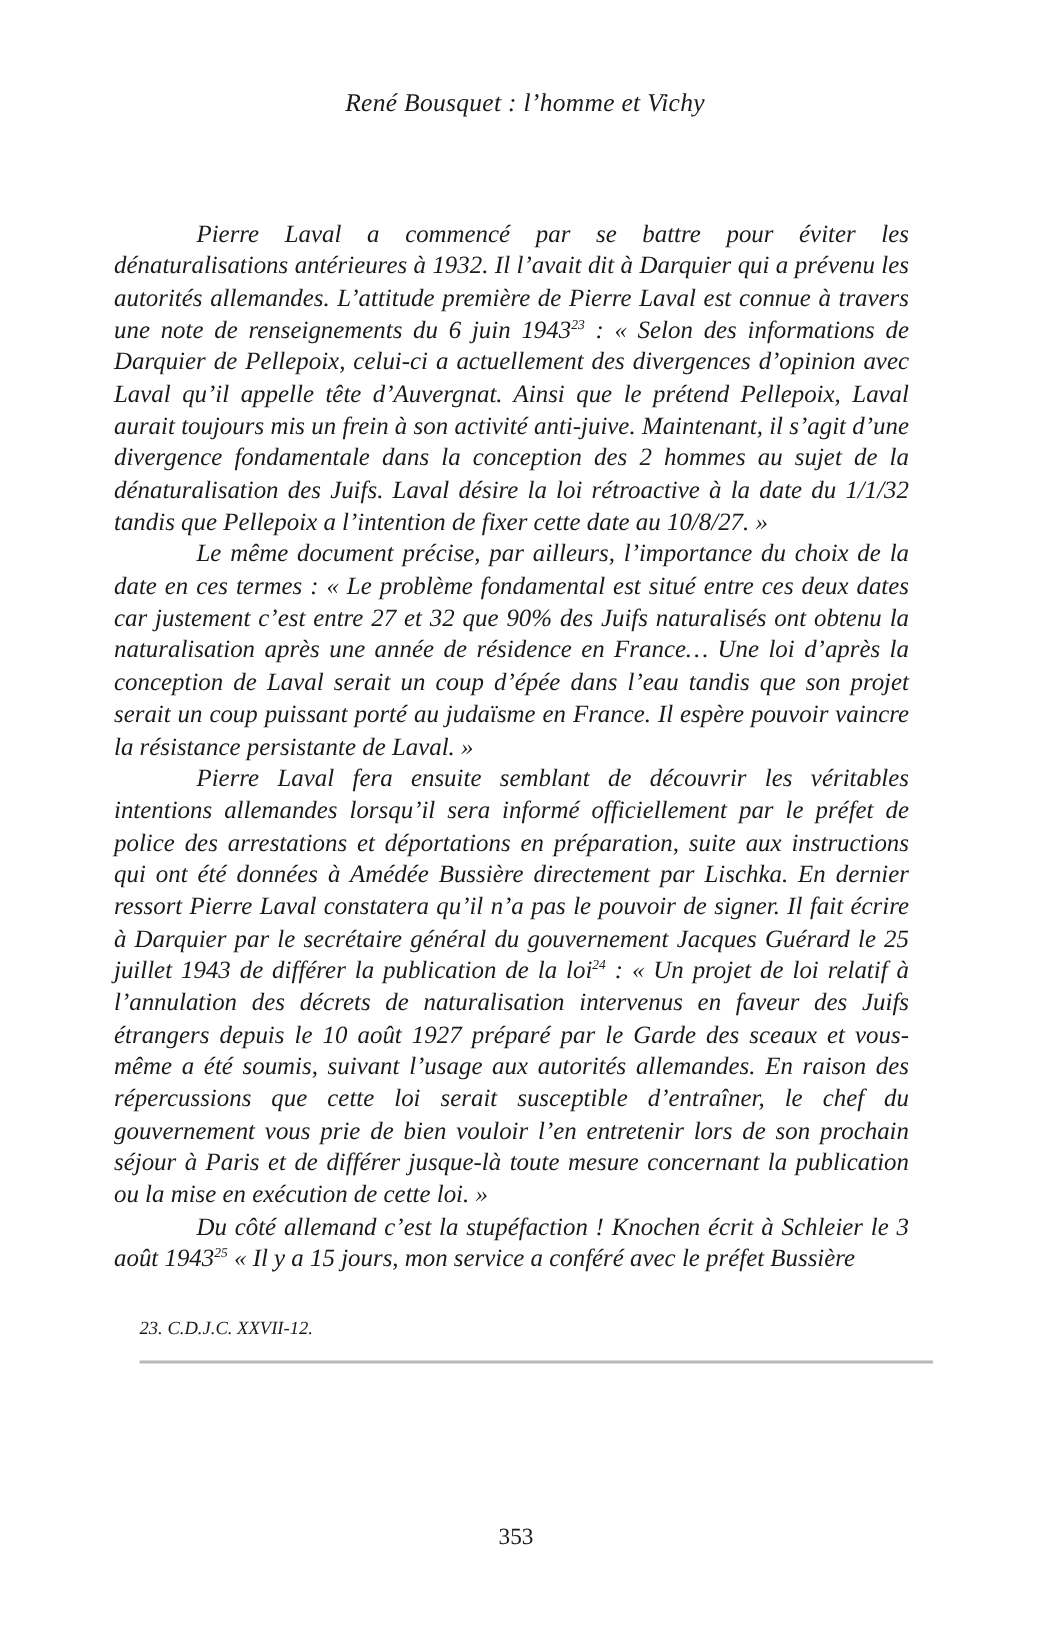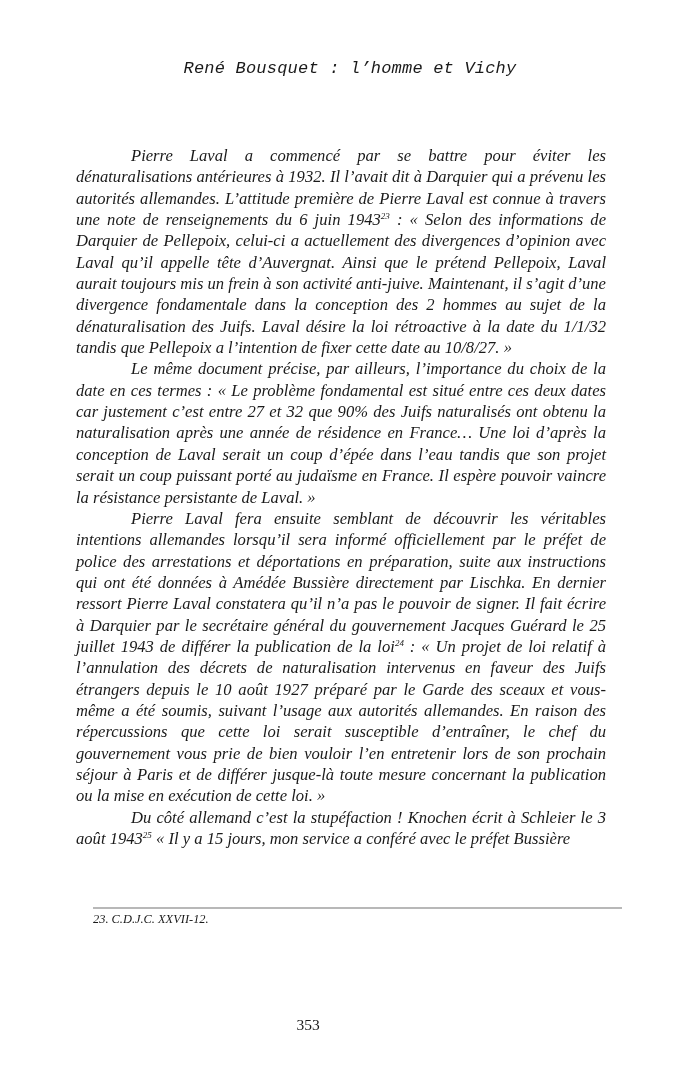--- a/index.html
+++ b/index.html
@@ -17,21 +17,20 @@
     }
     .running-head {
       position: absolute;
       top: 59px;
       left: 0;
       width: 700px;
       text-align: center;
       font-style: italic;
       font-size: 17px;
       letter-spacing: 0.2px;
-      font-family: Liberation Mono, monospace;
     }
     .body-text {
       position: absolute;
       top: 145px;
       left: 76px;
       width: 530px;
       font-size: 16.6px;
       line-height: 21.35px;
       text-align: justify;
       font-style: italic;
@@ -49,35 +48,36 @@
     .footnote-rule {
       position: absolute;
       top: 907px;
       left: 93px;
       width: 529px;
       height: 2px;
       background: #b8b8b8;
     }
     .footnotes {
       position: absolute;
-      top: 912px;
+      top: 878px;
       left: 93px;
       width: 530px;
       font-style: italic;
       font-size: 12.4px;
       line-height: 15.2px;
     }
     .footnotes div { margin: 0; }
     .folio {
       position: absolute;
       top: 1016px;
       left: 0;
       width: 616px;
       text-align: center;
       font-size: 15.5px;
+      padding-left: 36px;
     }
   </style>
 </head>
 <body>
 
 <div class="running-head">René Bousquet : l’homme et Vichy</div>
 
 <div class="body-text">
   <p><span>Pierre Laval a commencé par se battre pour éviter les dénaturalisations antérieures à 1932. Il l’avait dit à Darquier qui a prévenu les autorités allemandes. L’attitude première de Pierre Laval est connue à travers une note de renseignements du 6 juin 1943</span><sup>23</sup><span> : « Selon des informations de Darquier de Pellepoix, celui-ci a actuellement des divergences d’opinion avec Laval qu’il appelle tête d’Auvergnat. Ainsi que le prétend Pellepoix, Laval aurait toujours mis un frein à son activité anti-juive. Maintenant, il s’agit d’une divergence fondamentale dans la conception des 2 hommes au sujet de la dénaturalisation des Juifs. Laval désire la loi rétroactive à la date du 1/1/32 tandis que Pellepoix a l’intention de fixer cette date au 10/8/27. »</span></p>
   <p><span>Le même document précise, par ailleurs, l’importance du choix de la date en ces termes : « Le problème fondamental est situé entre ces deux dates car justement c’est entre 27 et 32 que 90% des Juifs naturalisés ont obtenu la naturalisation après une année de résidence en France… Une loi d’après la conception de Laval serait un coup d’épée dans l’eau tandis que son projet serait un coup puissant porté au judaïsme en France. Il espère pouvoir vaincre la résistance persistante de Laval. »</span></p>

